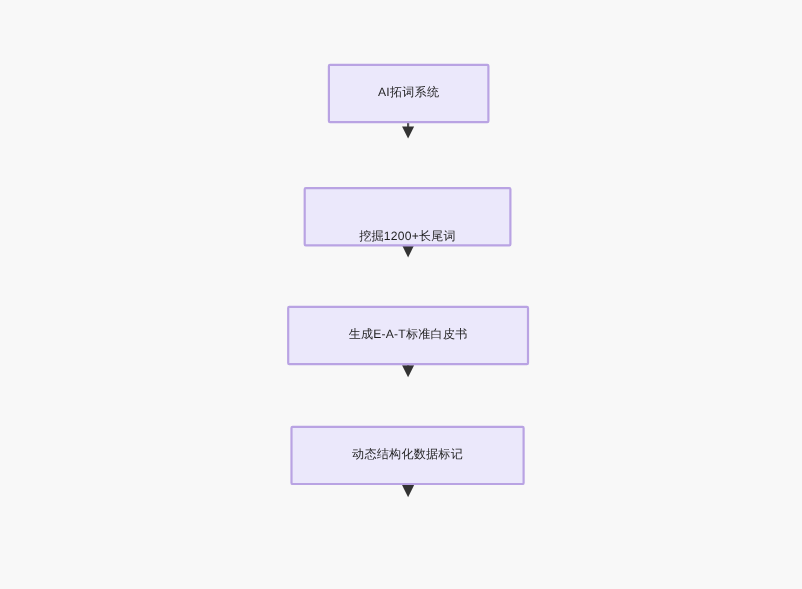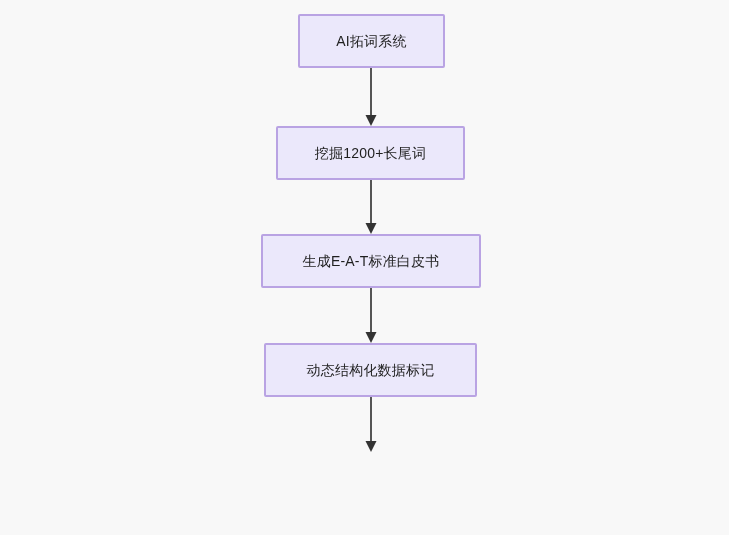--- a/index.html
+++ b/index.html
@@ -21,24 +21,25 @@
   .node {
     position: absolute;
     box-sizing: border-box;
     background: #ebe8fb;
     border: 2px solid #b9a3e3;
     border-radius: 2px;
     display: flex;
     align-items: center;
     justify-content: center;
     color: #1f1f1f;
-    font-size: 14px;
+    font-size: 11px;
     line-height: 1.2;
     letter-spacing: 0.2px;
     white-space: nowrap;
+    margin-top: 44px;
   }
   .node-label {
     display: block;
   }
   .edge {
     position: absolute;
     overflow: visible;
   }
   .edge-line {
     stroke: #555555;
@@ -72,21 +73,21 @@
 
   <svg class="edge" style="left:361px; top:395px; width:20px; height:59px;" viewBox="0 0 20 59">
     <line class="edge-line" x1="10" y1="0" x2="10" y2="49"></line>
     <polygon class="edge-arrow" points="10,57 4.5,46 15.5,46"></polygon>
   </svg>
 
   <div class="node" style="left:298px; top:14px; width:147px; height:54px;">
     <span class="node-label">AI拓词系统</span>
   </div>
 
-  <div class="node" style="left:276px; top:126px; width:189px; height:54px;">
+  <div class="node" style="left:276px; top:126px; width:189px; height:54px;align-items:flex-end;">
     <span class="node-label">挖掘1200+长尾词</span>
   </div>
 
   <div class="node" style="left:264px; top:343px; width:213px; height:54px;">
     <span class="node-label">动态结构化数据标记</span>
   </div>
 
   <div class="node" style="left:261px; top:234px; width:220px; height:54px;">
     <span class="node-label">生成E-A-T标准白皮书</span>
   </div>

